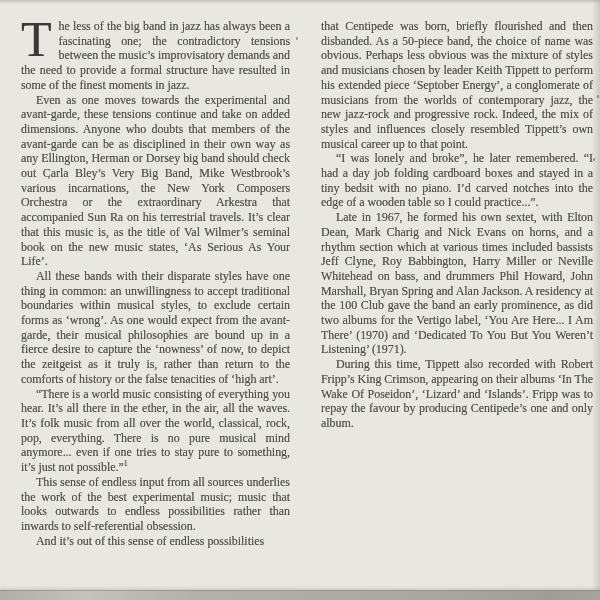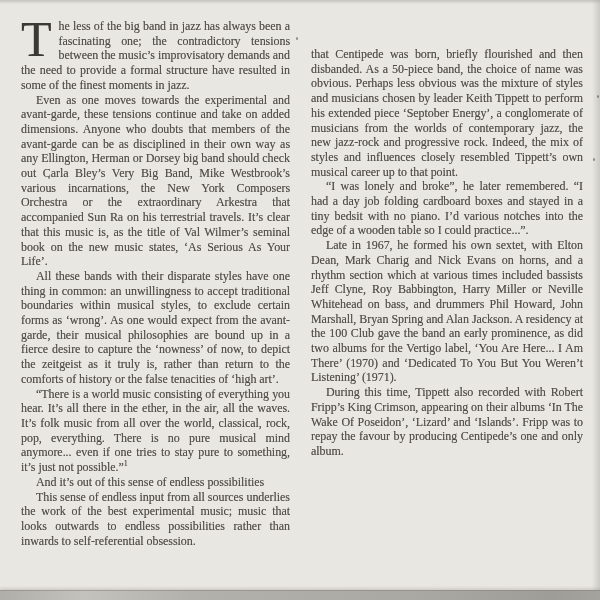--- a/index.html
+++ b/index.html
@@ -18,21 +18,21 @@
     position: absolute;
     top: 19px;
     text-align: justify;
     font-size: 12px;
     line-height: 14.7px;
     letter-spacing: -0.05px;
     color: #524e49;
     text-shadow: 0 0 0.6px rgba(82,78,73,0.55);
   }
   .col-left  { left: 21px;  width: 269px; }
-  .col-right { left: 311px; width: 272px; margin-top: 28px; }
+  .col-right { left: 321px; width: 272px; }
   .para { margin: 0; }
   .para.indent { text-indent: 15px; }
   .dropcap {
     float: left;
     font-size: 50px;
     line-height: 44px;
     height: 42px;
     margin: -2px 7px 0 0;
     color: #3b3935;
     text-shadow: 0 0 0.5px rgba(59,57,53,0.7);
@@ -73,27 +73,27 @@
 <div class="page">
 
   <div class="top-edge"></div>
   <div class="right-edge"></div>
 
   <div class="col col-left">
     <p class="para"><span class="dropcap">T</span><span>he less of the big band in jazz has always been a fascinating one; the contradictory tensions between the music’s improvisatory demands and the need to provide a formal structure have resulted in some of the finest moments in jazz.</span></p>
     <p class="para indent">Even as one moves towards the experimental and avant-garde, these tensions continue and take on added dimensions. Anyone who doubts that members of the avant-garde can be as disciplined in their own way as any Ellington, Herman or Dorsey big band should check out Carla Bley’s Very Big Band, Mike Westbrook’s various incarnations, the New York Composers Orchestra or the extraordinary Arkestra that accompanied Sun Ra on his terrestrial travels. It’s clear that this music is, as the title of Val Wilmer’s seminal book on the new music states, ‘As Serious As Your Life’.</p>
     <p class="para indent">All these bands with their disparate styles have one thing in common: an unwillingness to accept traditional boundaries within musical styles, to exclude certain forms as ‘wrong’. As one would expect from the avant-garde, their musical philosophies are bound up in a fierce desire to capture the ‘nowness’ of now, to depict the zeitgeist as it truly is, rather than return to the comforts of history or the false tenacities of ‘high art’.</p>
     <p class="para indent"><span>“There is a world music consisting of everything you hear. It’s all there in the ether, in the air, all the waves. It’s folk music from all over the world, classical, rock, pop, everything. There is no pure musical mind anymore... even if one tries to stay pure to something, it’s just not possible.”</span><sup class="fn">1</sup></p>
+    <p class="para indent">This sense of endless input from all sources underlies the work of the best experimental music; music that looks outwards to endless possibilities rather than inwards to self-referential obsession.</p>
     <p class="para indent">And it’s out of this sense of endless possibilities</p>
-    <p class="para indent">This sense of endless input from all sources underlies the work of the best experimental music; music that looks outwards to endless possibilities rather than inwards to self-referential obsession.</p>
   </div>
 
   <div class="col col-right">
     <p class="para">that Centipede was born, briefly flourished and then disbanded. As a 50-piece band, the choice of name was obvious. Perhaps less obvious was the mixture of styles and musicians chosen by leader Keith Tippett to perform his extended piece ‘Septober Energy’, a conglomerate of musicians from the worlds of contemporary jazz, the new jazz-rock and progressive rock. Indeed, the mix of styles and influences closely resembled Tippett’s own musical career up to that point.</p>
-    <p class="para indent">“I was lonely and broke”, he later remembered. “I had a day job folding cardboard boxes and stayed in a tiny bedsit with no piano. I’d various notches into the edge of a wooden table so I could practice...”.</p>
+    <p class="para indent">“I was lonely and broke”, he later remembered. “I had a day job folding cardboard boxes and stayed in a tiny bedsit with no piano. I’d carved notches into the edge of a wooden table so I could practice...”.</p>
     <p class="para indent">Late in 1967, he formed his own sextet, with Elton Dean, Mark Charig and Nick Evans on horns, and a rhythm section which at various times included bassists Jeff Clyne, Roy Babbington, Harry Miller or Neville Whitehead on bass, and drummers Phil Howard, John Marshall, Bryan Spring and Alan Jackson. A residency at the 100 Club gave the band an early prominence, as did two albums for the Vertigo label, ‘You Are Here... I Am There’ (1970) and ‘Dedicated To You But You Weren’t Listening’ (1971).</p>
     <p class="para indent">During this time, Tippett also recorded with Robert Fripp’s King Crimson, appearing on their albums ‘In The Wake Of Poseidon’, ‘Lizard’ and ‘Islands’. Fripp was to repay the favour by producing Centipede’s one and only album.</p>
   </div>
 
   <div class="speck" style="left:296px; top:37px;"></div>
   <div class="speck" style="left:48px;  top:176px;"></div>
   <div class="speck" style="left:597px; top:95px;"></div>
   <div class="speck" style="left:593px; top:158px;"></div>
 
   <div class="bottom-edge"></div>

